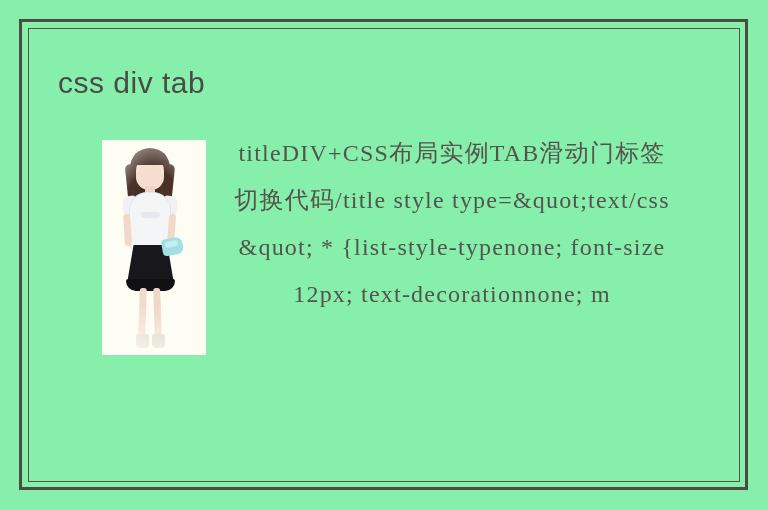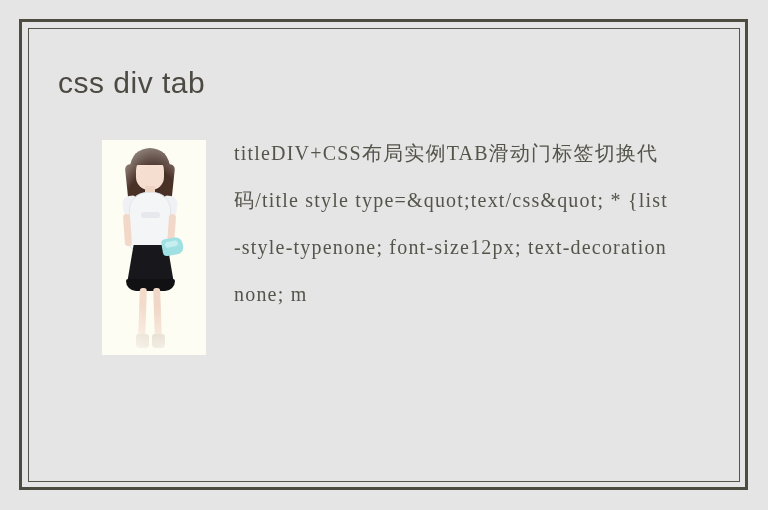--- a/index.html
+++ b/index.html
@@ -11,21 +11,22 @@
     height: 510px;
     background: #fdfdf2;
     font-family: "Liberation Sans", sans-serif;
     overflow: hidden;
   }
 
   #page {
     position: relative;
     width: 768px;
     height: 510px;
-    background: #e5e5e5;
+    background: #86efac;
+    text-align: center;
   }
 
   
   .frame-outer {
     position: absolute;
     left: 19px;
     top: 19px;
     width: 729px;
     height: 471px;
     border: 3px solid #4c4c40;
@@ -228,21 +229,21 @@
     pointer-events: none;
   }
 
   
   .desc {
     position: absolute;
     left: 176px;
     top: 0px;
     width: 436px;
     font-family: "Liberation Serif", "DejaVu Serif", serif;
-    font-size: 20px;
+    font-size: 24px;
     line-height: 47px;
     letter-spacing: 1.2px;
     color: #55544b;
     word-break: break-all;
     overflow: hidden;
     max-height: 244px;
   }
 </style>
 </head>
 <body>

